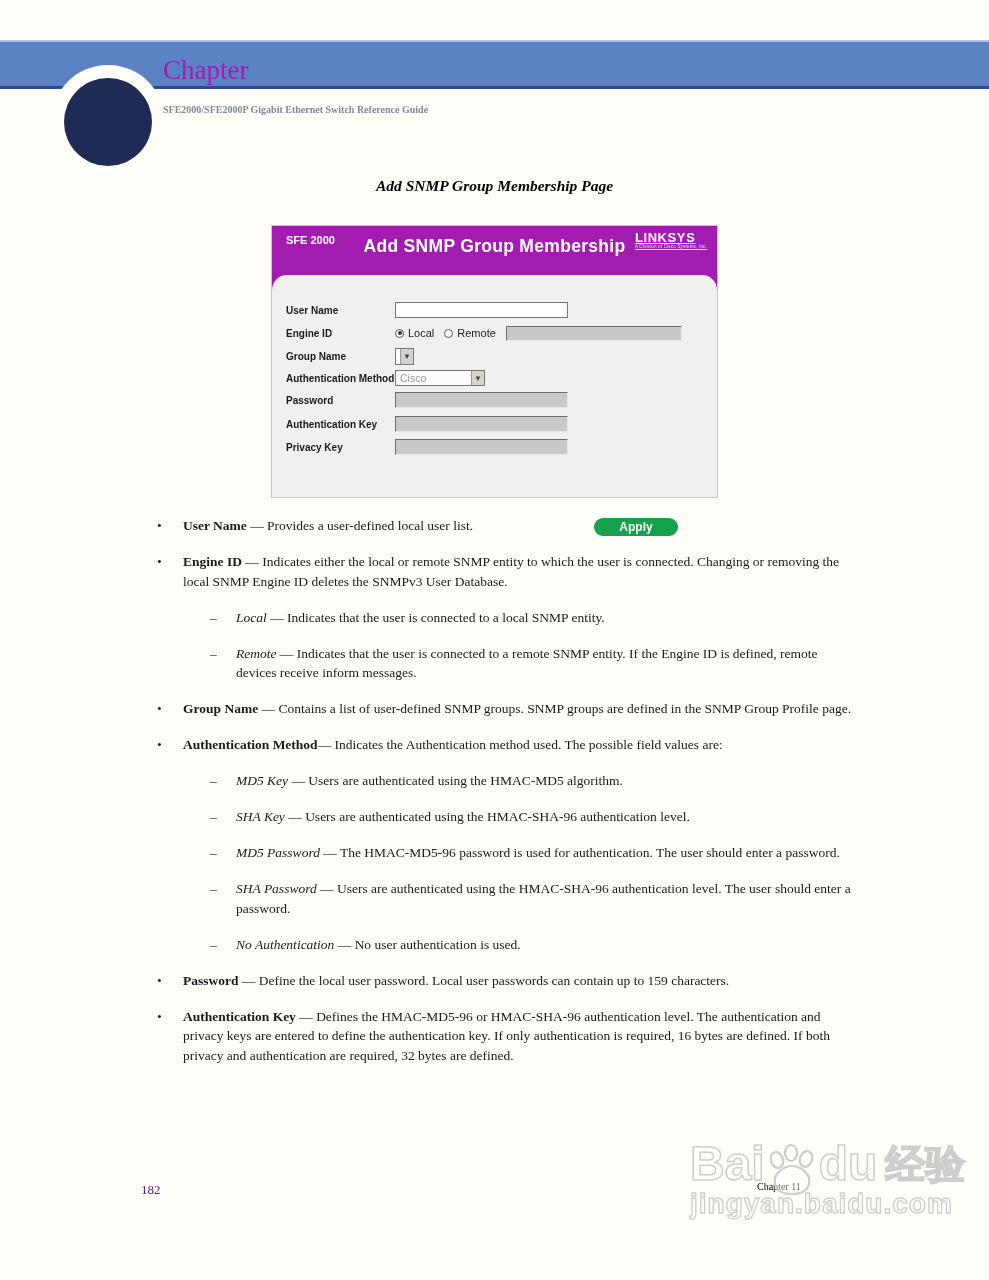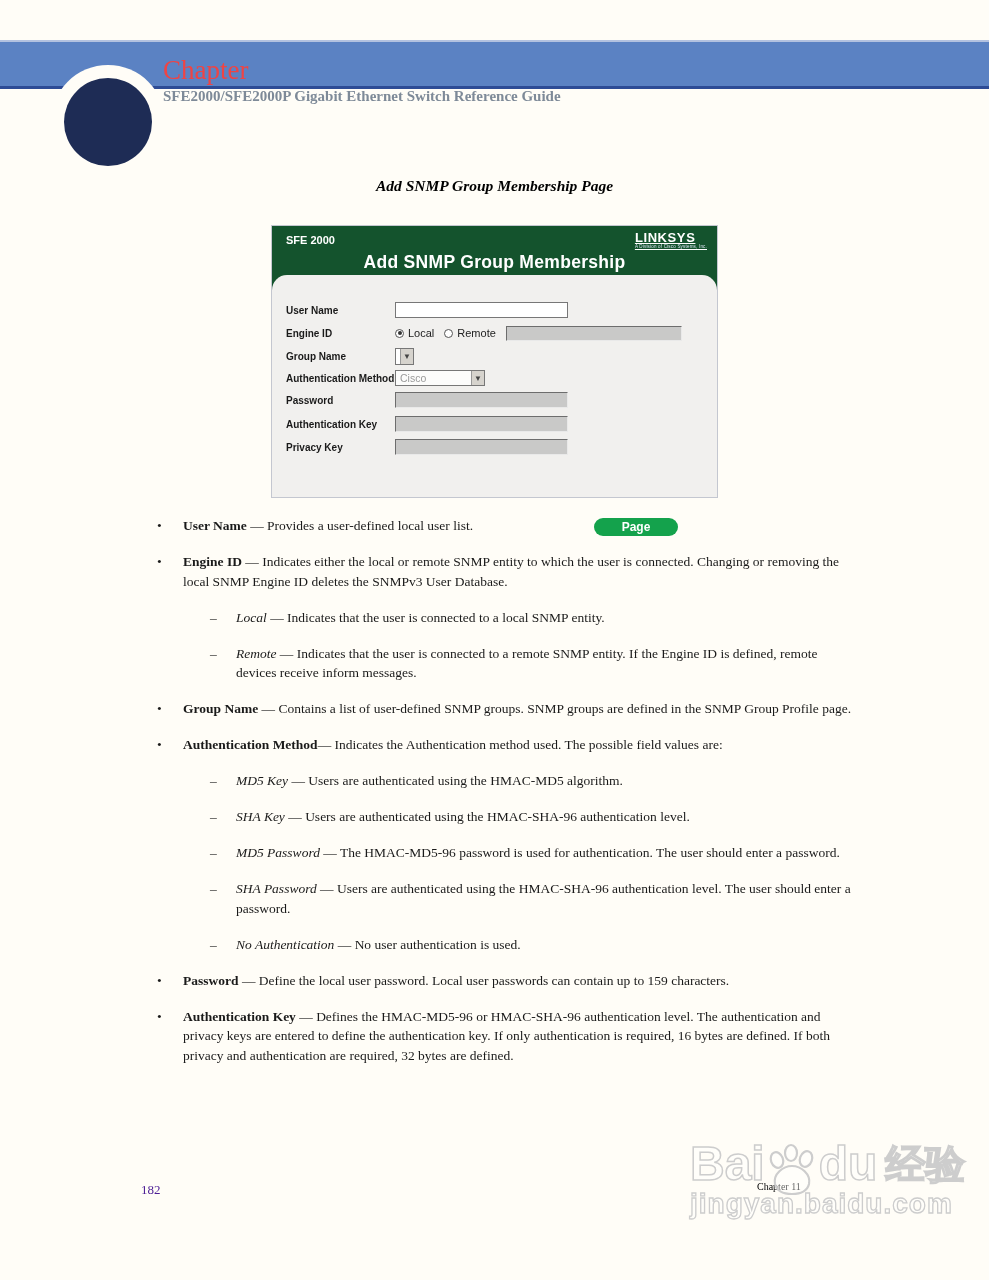--- a/index.html
+++ b/index.html
@@ -13,38 +13,38 @@
           background:#5b82c3; border-bottom:3px solid #2d4b95; }
   .arc-white { position:absolute; left:51px; top:65px; width:114px; height:114px;
                border-radius:50%; background:#fffdf7; }
   .num-ring { position:absolute; left:64px; top:78px; width:88px; height:88px;
               border-radius:50%; background:#1e2c55; }
   .num-circle { position:absolute; left:70px; top:84px; width:76px; height:76px; border-radius:50%;
                 background:radial-gradient(circle at 35% 28%, #7e9cd4 0%, #5b82c3 55%, #4a72b4 100%);
                 display:flex; align-items:center; justify-content:center; }
   .num-circle .num { color:#ffffff; font-weight:bold; font-size:42px; line-height:1;
                      font-family:"Liberation Serif", serif; text-shadow:1px 1px 1px rgba(0,0,0,0.35); }
-  .chapter-label { position:absolute; left:163px; top:55px; font-size:27px; color:#ef4444;
+  .chapter-label { position:absolute; left:163px; top:55px; font-size:27px; color:#a21caf;
                    font-family:"Liberation Serif", serif; }
-  .subtitle { position:absolute; left:163px; top:88px; font-size:15px; font-weight:bold;
+  .subtitle { position:absolute; left:163px; top:104px; font-size:10px; font-weight:bold;
               color:#7e8a98; font-family:"Liberation Serif", serif; }
 
   
   .figure-title { position:absolute; left:0; top:177px; width:989px; text-align:center;
                   font-size:15.5px; font-weight:bold; font-style:italic; color:#000; }
 
   
   .shot { position:absolute; left:272px; top:226px; width:445px; height:271px;
-          background:#14532d; font-family:"Liberation Sans", sans-serif;
+          background:#a21caf; font-family:"Liberation Sans", sans-serif;
           outline:1px solid rgba(20,40,90,0.25); }
   .shot-device { position:absolute; left:14px; top:8px; font-size:11px; font-weight:bold; color:#fff; }
   .shot-brand { position:absolute; right:10px; top:5px; text-align:left; color:#fff;text-decoration:underline; }
   .shot-brand .brand-main { font-size:13px; font-weight:bold; letter-spacing:0.6px; line-height:1; }
   .shot-brand .brand-tag { font-size:4.5px; color:#dfe6f5; letter-spacing:0.2px; }
-  .shot-title { position:absolute; left:0; top:26px; width:100%; text-align:center;
+  .shot-title { position:absolute; left:0; top:10px; width:100%; text-align:center;
                 font-size:17.5px; font-weight:bold; color:#ffffff; letter-spacing:0.3px; }
   .shot-panel { position:absolute; left:0; top:49px; right:0; bottom:0;
                 background:#f1f0ee; border-radius:15px 15px 0 0; }
   .frow { position:absolute; left:14px; right:14px; height:22px; display:flex; align-items:center; }
   .frow .flabel { flex:0 0 109px; font-size:10px; font-weight:bold; color:#1a1a1a; }
   .tin { width:173px; height:16px; background:#ffffff; border:1px solid #777; }
   .tin-dis { width:173px; height:16px; background:#c9c9c8;
              border:1px solid; border-color:#6d6d6d #e9e9e9 #e9e9e9 #6d6d6d; }
   .tin-dis.wide { width:176px; height:15px; }
   .radio-wrap { display:flex; align-items:center; gap:4px; margin-right:10px; font-size:11px; color:#222; }
@@ -152,21 +152,21 @@
       <div class="frow" style="top:138px;">
         <span class="flabel">Authentication Key</span>
         <div class="tin-dis"></div>
       </div>
 
       <div class="frow" style="top:161px;">
         <span class="flabel">Privacy Key</span>
         <div class="tin-dis"></div>
       </div>
 
-      <button class="apply-btn">Page</button>
+      <button class="apply-btn">Apply</button>
     </div>
   </div>
 
   <div class="body-text">
 
     <div class="li">
       <span class="glyph">•</span>
       <p><b>User Name</b><span> — Provides a user-defined local user list.</span></p>
     </div>
 

